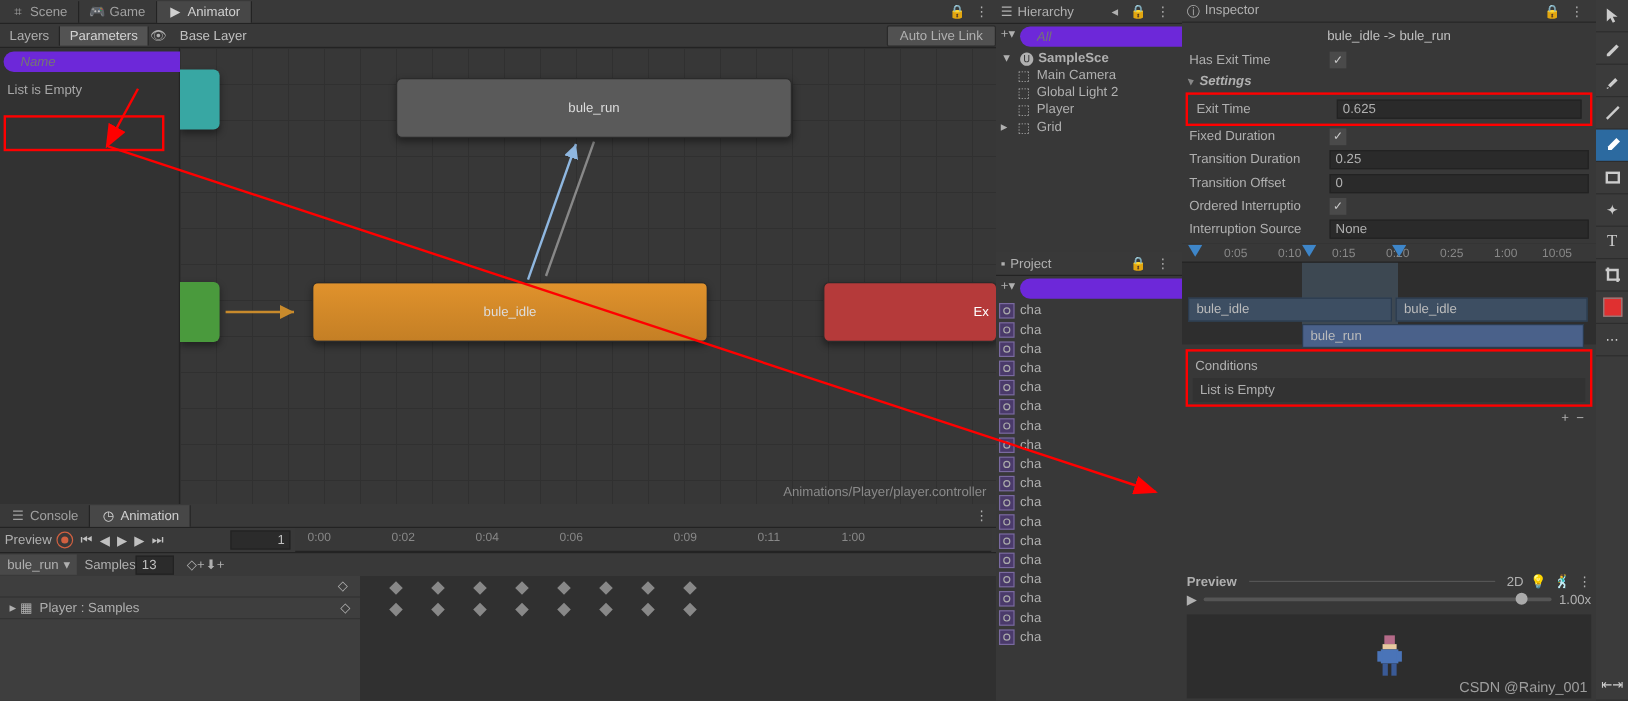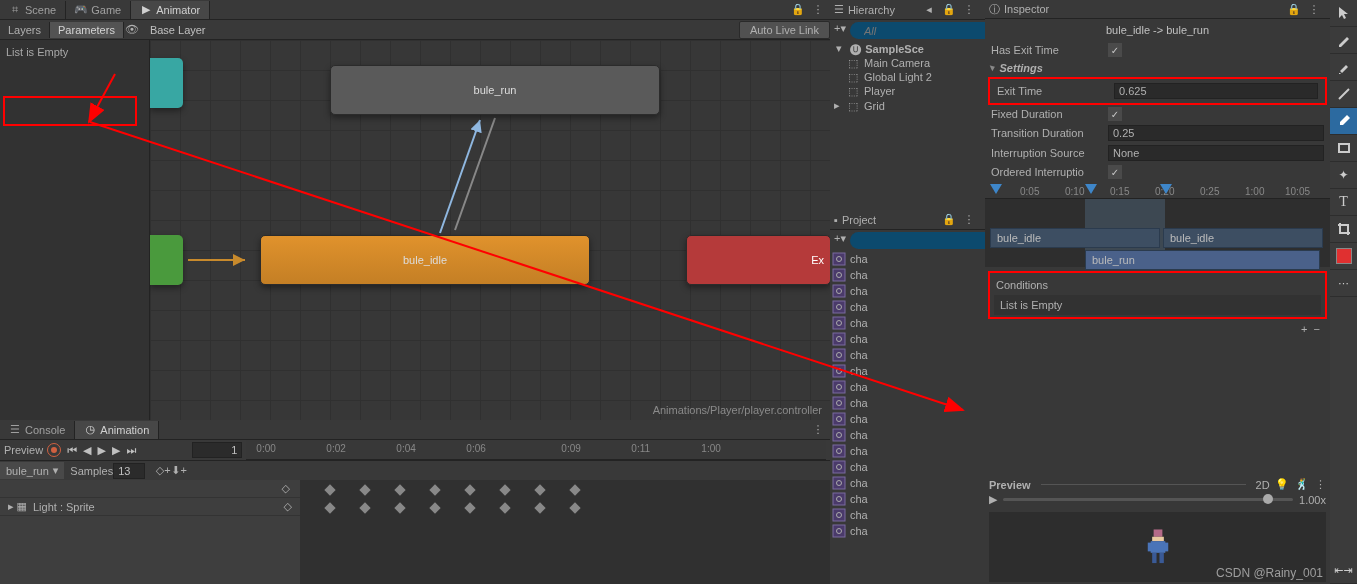--- a/index.html
+++ b/index.html
@@ -18,21 +18,21 @@
 
 .animator-pane { flex:none; height:400px; display:flex; flex-direction:column; background:#2c2c2c;}
 .animator-toolbar { height:20px; display:flex; align-items:center; background:#393939; border-bottom:1px solid #232323;}
 .toolbar-seg { padding:2px 8px; border-right:1px solid #232323; }
 .toolbar-seg.active { background:#535353; color:#d4d4d4;}
 .breadcrumb { padding:2px 10px; color:#c0c0c0; }
 .autolink { margin-left:auto; background:#515151; padding:2px 10px; border:1px solid #2a2a2a; border-radius:2px;}
 .animator-content { flex:1; display:flex; }
 .param-sidebar { width:150px; background:#323232; border-right:1px solid #232323; display:flex; flex-direction:column;}
 .param-head { display:flex; align-items:center; padding:3px; gap:3px;}
-.search-field { flex:1; background:#0c4a6e; border:none; border-radius:10px; padding:2px 16px 2px 14px; color:#b0b0b0; font-style:italic; height:17px;}
+.search-field { flex:1; background:#6d28d9; border:none; border-radius:10px; padding:2px 16px 2px 14px; color:#b0b0b0; font-style:italic; height:17px;}
 .plus-dd { width:22px; height:17px; border:2px solid red; display:flex; align-items:center; justify-content:center; color:#c0c0c0; font-weight:bold;}
 .empty-msg { padding:6px 6px; color:#a8a8a8; }
 .red-box-1 { position:absolute; top:96px; left:3px; width:134px; height:30px; border:2px solid red; }
 .graph { flex:1; position:relative; background:#373737; overflow:hidden;}
 .graph::before{content:"";position:absolute;inset:0;background-image:linear-gradient(#303030 1px,transparent 1px),linear-gradient(90deg,#303030 1px,transparent 1px);background-size:30px 30px;}
 .node { position:absolute; border-radius:5px; display:flex; align-items:center; justify-content:center; color:#ddd; box-shadow:0 3px 6px rgba(0,0,0,.4); font-size:14px;}
 .node-any { left:0px; top:18px; width:33px; height:50px; background:#38a7a3; border-top-left-radius:0;border-bottom-left-radius:0;}
 .node-entry { left:0px; top:195px; width:33px; height:50px; background:#4a9a3d; border-top-left-radius:0;border-bottom-left-radius:0;}
 .node-idle { left:110px; top:195px; width:330px; height:50px; background:linear-gradient(#e0922c,#c47f25); border:1px solid #2b2b2b;}
 .node-run { left:180px; top:25px; width:330px; height:50px; background:#5a5a5a; border:1px solid #2b2b2b;}
@@ -125,20 +125,24 @@
     <div class="animator-pane">
       <div class="animator-toolbar">
         <div class="toolbar-seg">Layers</div>
         <div class="toolbar-seg active">Parameters</div>
         <span class="icon-btn">👁</span>
         <div class="breadcrumb">Base Layer</div>
         <div class="autolink">Auto Live Link</div>
       </div>
       <div class="animator-content">
         <div class="param-sidebar">
+          <div class="param-head">
+            <input class="search-field" placeholder="Name" style="">
+            <div class="plus-dd">+▾</div>
+          </div>
           <div class="empty-msg">List is Empty</div>
         </div>
         <div class="graph">
           <svg class="graph-edges">
             <defs>
               <marker id="arr" markerWidth="8" markerHeight="8" refX="6" refY="3" orient="auto">
                   <path d="M0,0 L6,3 L0,6 Z" fill="#8fb7e0"></path>
                 </marker>
               <marker id="arrO" markerWidth="8" markerHeight="8" refX="6" refY="3" orient="auto">
                   <path d="M0,0 L6,3 L0,6 Z" fill="#c88a2c"></path>
@@ -207,21 +211,21 @@
         <span style="margin-left:6px">Samples</span>
         <input class="num-field" value="13" style="">
         <span class="icon-btn" style="margin-left:10px">◇+</span>
         <span class="icon-btn">⬇+</span>
       </div>
       <div class="dope-area">
         <div class="dope-left">
           <div class="track-row" style="justify-content:flex-end;padding-right:10px">
               <span>◇</span>
             </div>
-          <div class="track-row">▸ ▦ <span>Light : Sprite</span><span style="margin-left:auto;margin-right:8px">◇</span></div>
+          <div class="track-row">▸ ▦ <span>Player : Samples</span><span style="margin-left:auto;margin-right:8px">◇</span></div>
         </div>
         <div class="dope-right">
           <div class="key" style="top:6px;left:26px"></div>
             <div class="key" style="top:6px;left:61px"></div>
             <div class="key" style="top:6px;left:96px"></div>
             <div class="key" style="top:6px;left:131px"></div>
             <div class="key" style="top:6px;left:166px"></div>
             <div class="key" style="top:6px;left:201px"></div>
             <div class="key" style="top:6px;left:236px"></div>
             <div class="key" style="top:6px;left:271px"></div>
@@ -443,26 +447,30 @@
       </div>
       <div class="prop-row">
         <div class="prop-label">Fixed Duration</div>
         <div class="chk on"></div>
       </div>
       <div class="prop-row">
         <div class="prop-label">Transition Duration</div>
         <div class="prop-val">0.25</div>
       </div>
       <div class="prop-row">
-        <div class="prop-label">Interruption Source</div>
-        <div class="prop-val"><span>None</span></div>
+        <div class="prop-label">Transition Offset</div>
+        <div class="prop-val">0</div>
       </div>
       <div class="prop-row">
         <div class="prop-label">Ordered Interruptio</div>
         <div class="chk on"></div>
+      </div>
+      <div class="prop-row">
+        <div class="prop-label">Interruption Source</div>
+        <div class="prop-val"><span>None</span></div>
       </div>
 
       <div class="timeline-bar">
         <div class="tl-ruler">
           <svg style="position:absolute;left:5px;top:1px" width="12" height="12">
               <polygon points="0,0 12,0 6,10" fill="#3e86c9"></polygon>
             </svg>
           <span class="tick" style="left:35px">0:05</span>
           <span class="tick" style="left:80px">0:10</span>
           <svg style="position:absolute;left:100px;top:1px" width="12" height="12">

